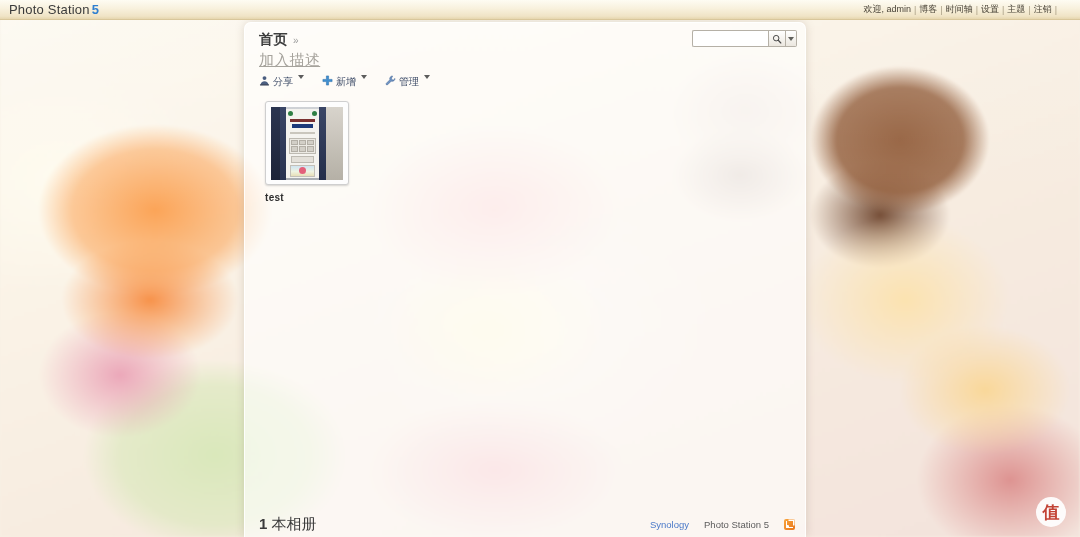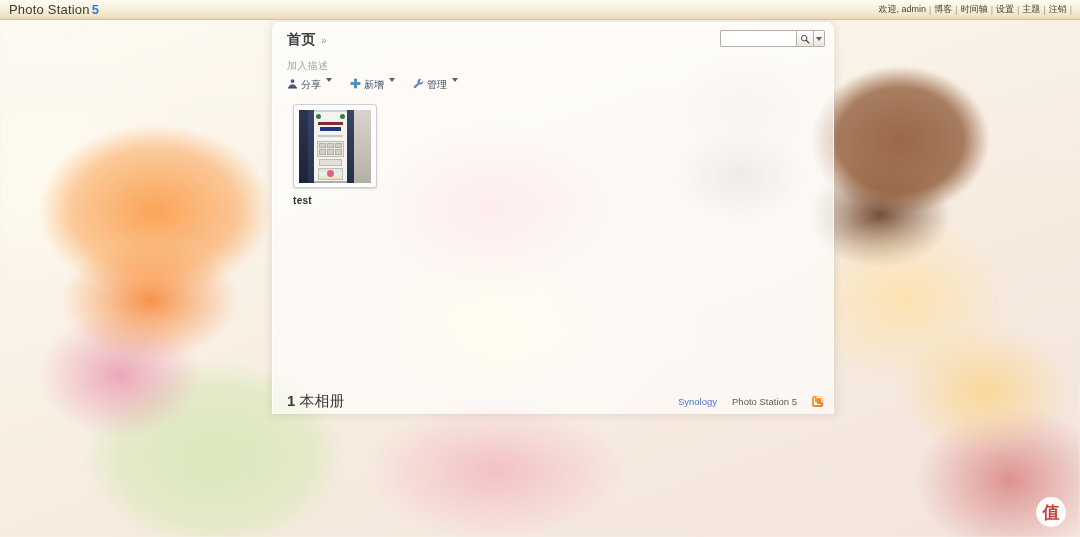--- a/index.html
+++ b/index.html
@@ -47,47 +47,47 @@
     display: flex; align-items: center; justify-content: space-between;
     z-index: 30;
   }
   #logo {
     font-size: 13px; color: #3b3b3b; letter-spacing: .2px;
     padding-left: 9px; white-space: nowrap;
   }
   #logo .five { color: #2f7fd0; font-weight: bold; margin-left: 2px; }
   #topnav {
     display: flex; align-items: center; font-size: 9px; color: #4a4438;
-    padding-right: 5px; white-space: nowrap; justify-content: flex-end;
+    padding-right: 20px; white-space: nowrap; justify-content: flex-end;
   }
   #topnav .welcome { color: #4a4438; }
   #topnav a { color: #4a4438; text-decoration: none; }
   #topnav .sep { color: #a99e85; margin: 0 3px; }
 
   
   #panel {
-    position: absolute; left: 272px; top: 22px; width: 562px; height: 392px;
+    position: absolute; left: 244px; top: 22px; width: 562px; height: 515px;
     background: rgba(255,255,255,.62);
     border: 1px solid rgba(255,255,255,.85);
     border-bottom: none;
     border-radius: 7px 7px 0 0;
     box-shadow: 0 0 10px rgba(120,100,80,.22);
     z-index: 20;
     backdrop-filter: blur(1px);
   }
   #panel-inner { position: absolute; inset: 0; display: flex; flex-direction: column; }
 
   
   #panel-head { position: relative; padding: 8px 12px 0 14px; flex: 0 0 auto; }
   #crumb { display: flex; align-items: baseline; }
   #crumb-home {
     font-size: 14px; font-weight: bold; color: #3d3d3d; letter-spacing: .5px;
   }
   #crumb-sep { font-size: 10px; color: #9a9a9a; margin-left: 5px; }
-  #desc { font-size: 10px; color: #a6a39c; margin-top: 10px; letter-spacing: .3px; }
+  #desc { font-size: 15px; color: #a6a39c; margin-top: 2px; letter-spacing: .3px; text-decoration: underline; }
 
   
   #toolbar { display: flex; align-items: center; gap: 18px; margin-top: 5px; }
   .tb-btn {
     display: flex; align-items: flex-start; gap: 3px;
     font-size: 10px; color: #3c4a66; cursor: default; white-space: nowrap;
   }
   .tb-ico { width: 11px; height: 11px; display: block; }
   .tb-caret {
     width: 0; height: 0; margin-left: 2px;

